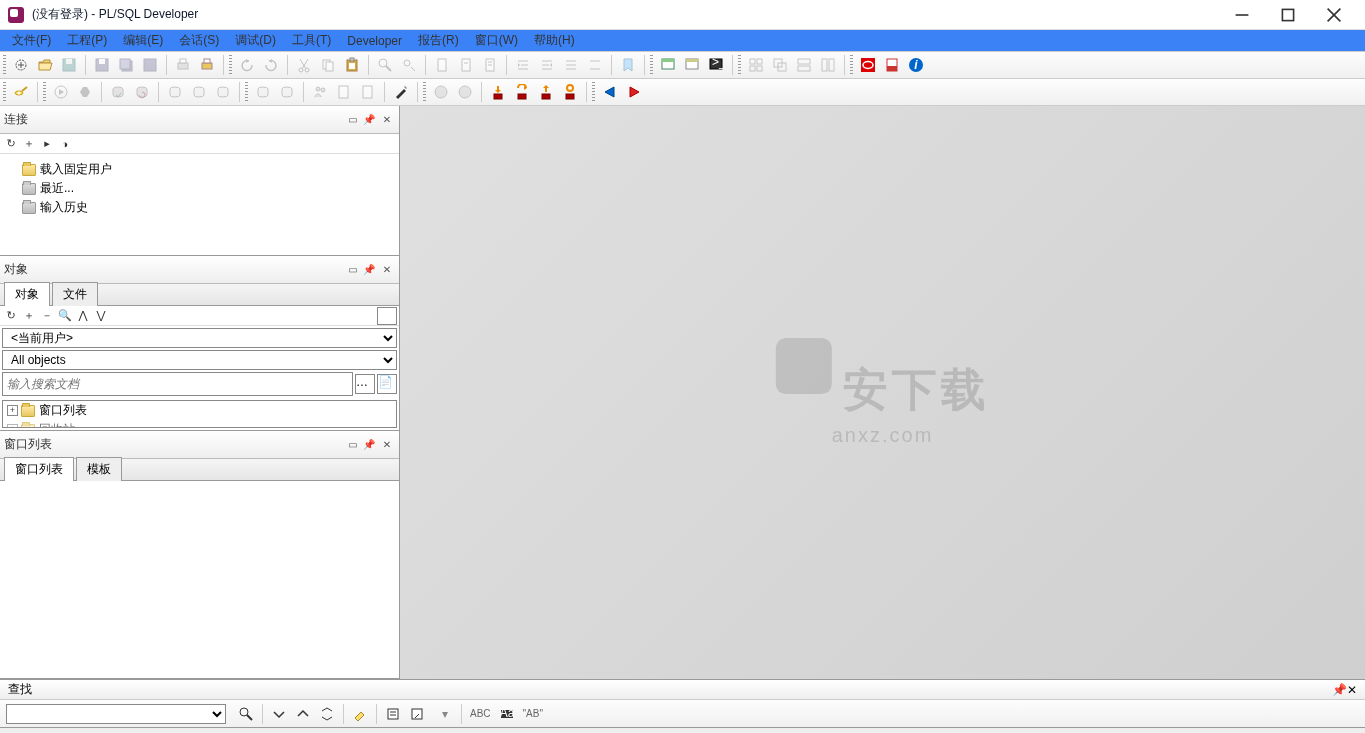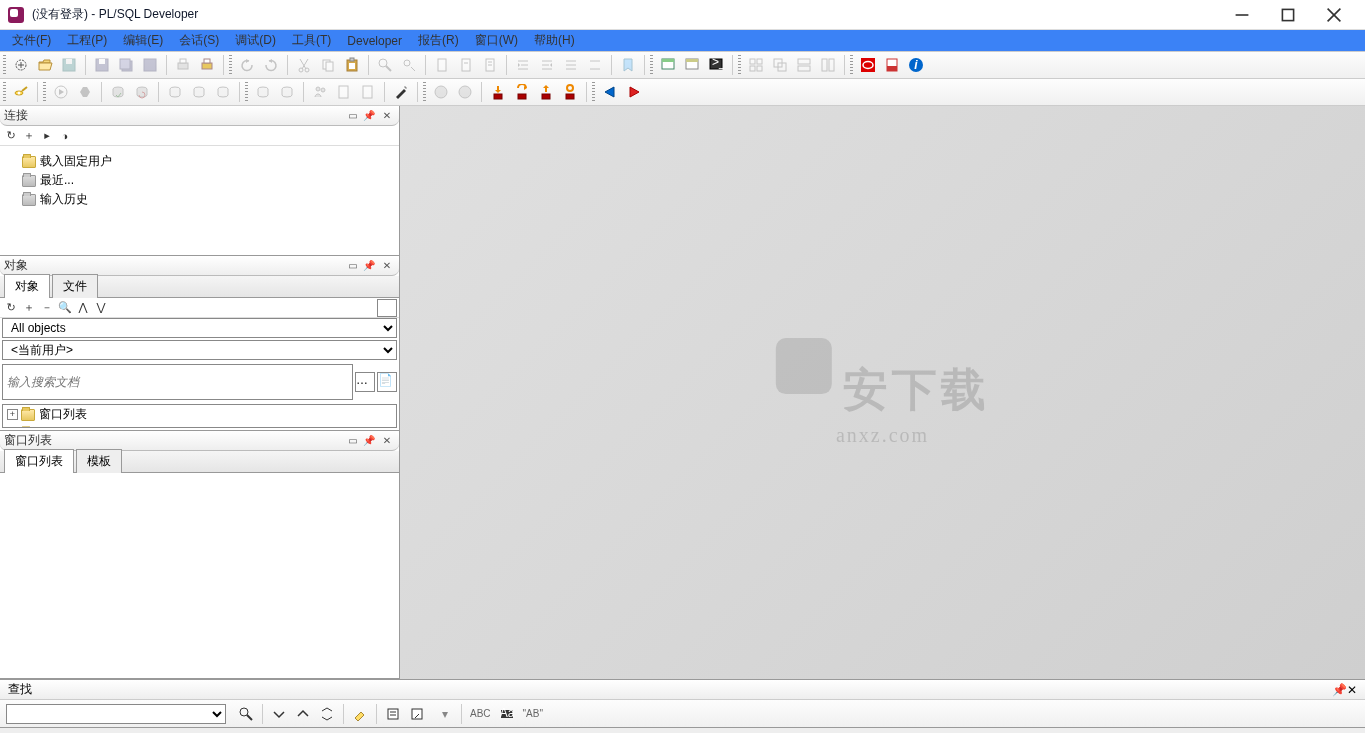--- a/index.html
+++ b/index.html
@@ -24,51 +24,51 @@
 .tb-btn { width: 22px; height: 22px; display: flex; align-items: center; justify-content: center; border: 1px solid transparent; border-radius: 2px; cursor: pointer; margin: 0 1px; }
 .tb-btn.disabled { opacity: 0.45; cursor: default; }
 .ico { width: 16px; height: 16px; display: block; }
 
 
 .content { flex: 1; display: flex; background: #f0f0f0; overflow: hidden; }
 
 
 .sidebar { width: 400px; display: flex; flex-direction: column; background: #fff; border-right: 1px solid #999; }
 .panel { display: flex; flex-direction: column; border-bottom: 1px solid #999; }
-.panel-header { height: 20px; background: linear-gradient(#fff,#eee); display: flex; align-items: center; padding: 0 4px; border-bottom: 1px solid #bbb; border-radius: 7px; }
+.panel-header { height: 28px; background: linear-gradient(#fff,#eee); display: flex; align-items: center; padding: 0 4px; border-bottom: 1px solid #bbb; }
 .panel-header .ph-title { flex: 1; color: #333; }
 .panel-header .ph-btn { width: 16px; height: 14px; display: flex; align-items: center; justify-content: center; cursor: pointer; font-size: 10px; color: #555; margin-left: 1px; }
 .panel-body { background: #fff; padding: 2px; overflow: auto; }
 .panel-tool-row { height: 20px; display: flex; align-items: center; padding: 1px 2px; background: #fff; border-bottom: 1px solid #ddd; }
 .panel-tool-row .small-btn { width: 18px; height: 16px; display: flex; align-items: center; justify-content: center; cursor: pointer; font-size: 11px; color: #333; }
 .tree { list-style: none; padding: 4px 2px; text-align: right; }
 .tree li { display: flex; align-items: center; padding: 1px 0 1px 18px; white-space: nowrap; }
 .folder-icon { width: 14px; height: 12px; background: linear-gradient(#ffe9a8,#e8c860); border: 1px solid #c9a93a; border-radius: 1px; margin-right: 4px; position: relative; }
 .folder-icon::before { content: ""; position: absolute; top: -3px; left: 0; width: 6px; height: 3px; background: #e8c860; border: 1px solid #c9a93a; border-bottom: none; border-radius: 1px 1px 0 0; }
 .folder-icon.closed { background: linear-gradient(#ddd,#bbb); border-color: #999; }
 .folder-icon.closed::before { background: #ccc; border-color: #999; }
 .expander { width: 11px; height: 11px; border: 1px solid #888; display: inline-flex; align-items: center; justify-content: center; font-size: 9px; line-height: 9px; color: #444; margin-right: 3px; cursor: pointer; background: #fff; }
 
 
 .obj-tabs { height: 22px; display: flex; align-items: flex-end; padding: 0 4px; border-bottom: 1px solid #999; background: linear-gradient(#f5f5f5,#e5e5e5); }
 .obj-tab { padding: 3px 10px; border: 1px solid #999; border-bottom: none; background: #fff; margin-right: 2px; cursor: pointer; position: relative; top: 1px; }
 .obj-tab.inactive { background: #eee; }
 .combo { width: 100%; height: 20px; border: 1px solid #888; background: #fff; padding: 0 4px; font-size: 12px; }
 .search-row { display: flex; align-items: center; padding: 2px; }
-.search-input { flex: 1; height: 36px; border: 1px solid #888; padding: 0 4px; font-style: italic; color: #888; }
+.search-input { flex: 1; height: 24px; border: 1px solid #888; padding: 0 4px; font-style: italic; color: #888; }
 .obj-body { height: 80px; border: 1px solid #888; margin: 2px; overflow: auto; }
 .obj-body ul { list-style: none; }
 .obj-body li { display: flex; align-items: center; padding: 1px 4px; }
 
 
 .workarea { flex: 1; background: linear-gradient(135deg, #e0e0e0, #cfcfcf); position: relative; }
 .watermark { position: absolute; top: 50%; left: 50%; transform: translate(-50%,-50%); text-align: center; opacity: 0.3; }
 .watermark .wm-icon { width: 56px; height: 56px; background: #888; border-radius: 10px; display: inline-block; position: relative; }
 .watermark .wm-text1 { font-size: 45px; color: #777; font-weight: bold; display: inline-block; vertical-align: middle; margin-left: 8px; letter-spacing: 4px; }
-.watermark .wm-text2 { font-size: 20px; color: #777; margin-top: 4px; letter-spacing: 2px; font-family: Liberation Serif, serif; }
+.watermark .wm-text2 { font-size: 20px; color: #777; margin-top: 4px; letter-spacing: 2px; }
 
 
 .findbar { height: 20px; background: linear-gradient(#fff,#eee); display: flex; align-items: center; padding: 0 8px; border-top: 1px solid #999; }
 .findbar .fb-title { flex: 1; }
 .findbar .fb-btns { display: flex; }
 
 .find-tools { height: 28px; background: linear-gradient(#fdfdfd,#f0f0f0); display: flex; align-items: center; padding: 2px 6px; border-top: 1px solid #ccc; }
 .find-combo { width: 220px; height: 20px; border: 1px solid #888; background: #fff; margin-right: 8px; }
 
 .bottom-strip { height: 6px; background: #eee; border-top: 1px solid #999; }
@@ -535,22 +535,22 @@
       <div class="panel-tool-row">
         <div class="small-btn">↻</div>
         <div class="small-btn">＋</div>
         <div class="small-btn">－</div>
         <div class="small-btn">🔍</div>
         <div class="small-btn">⋀</div>
         <div class="small-btn">⋁</div>
         <div style="flex:1"></div>
         <div class="small-btn" style="border:1px solid #888;width:20px;height:18px"></div>
       </div>
+      <div style="padding:2px"><select class="combo"><option>&lt;当前用户&gt;</option></select></div>
       <div style="padding:0 2px"><select class="combo"><option>All objects</option></select></div>
-      <div style="padding:2px"><select class="combo"><option>&lt;当前用户&gt;</option></select></div>
       <div class="search-row">
         <input class="search-input" placeholder="输入搜索文档" style="">
         <div class="small-btn" style="border:1px solid #888;margin-left:2px;width:20px;height:20px">…</div>
         <div class="small-btn" style="border:1px solid #888;margin-left:2px;width:20px;height:20px">📄</div>
       </div>
       <div class="obj-body" style="flex:1;height:auto">
         <ul>
           <li>
               <span class="expander">+</span>
               <span class="folder-icon"></span>

